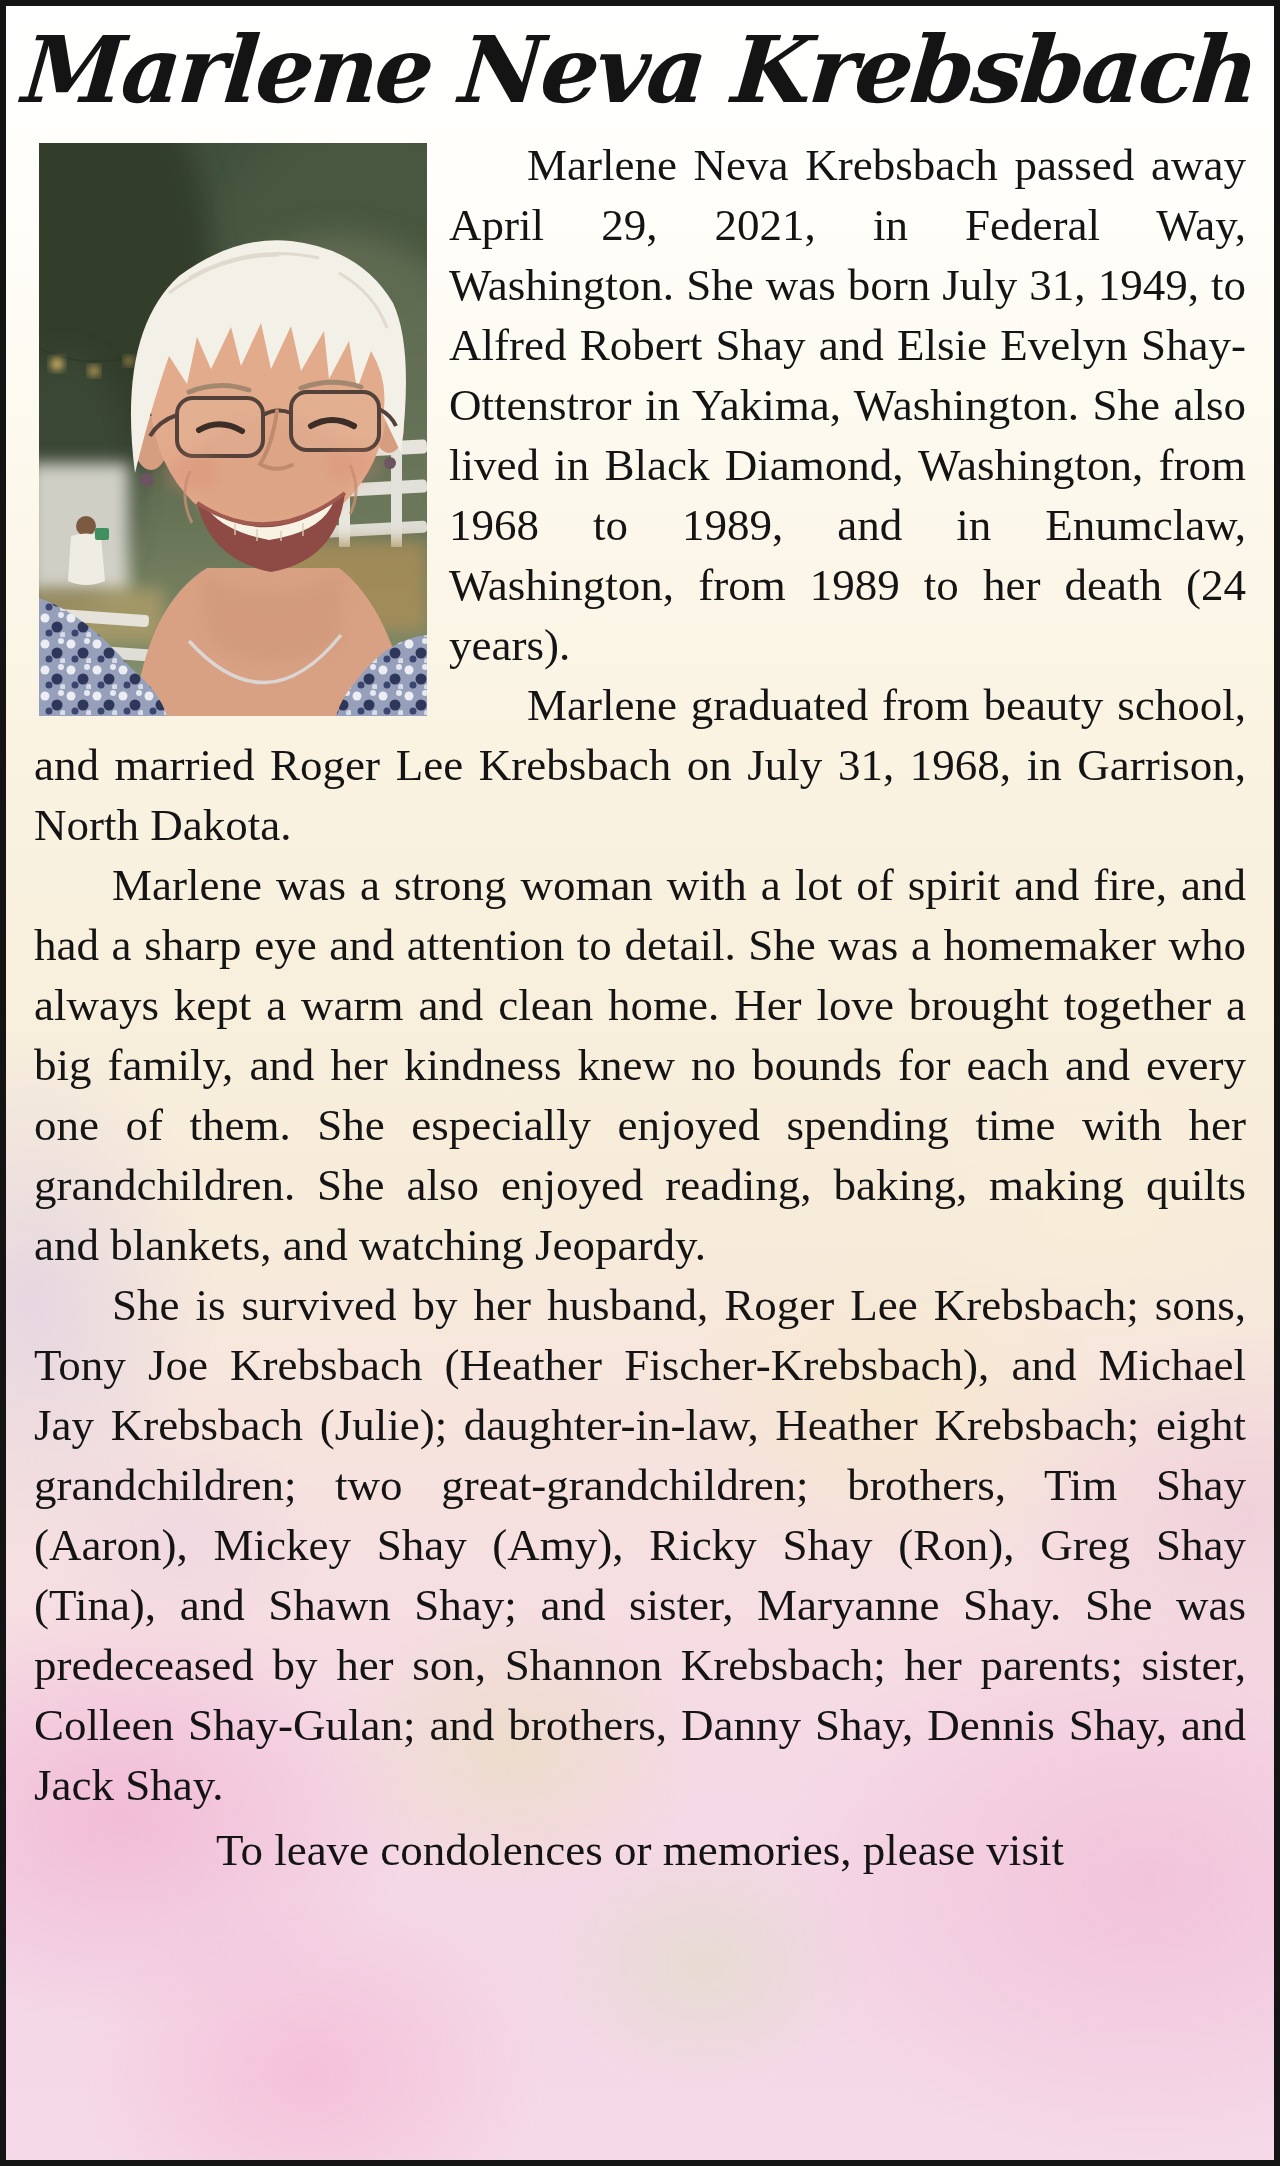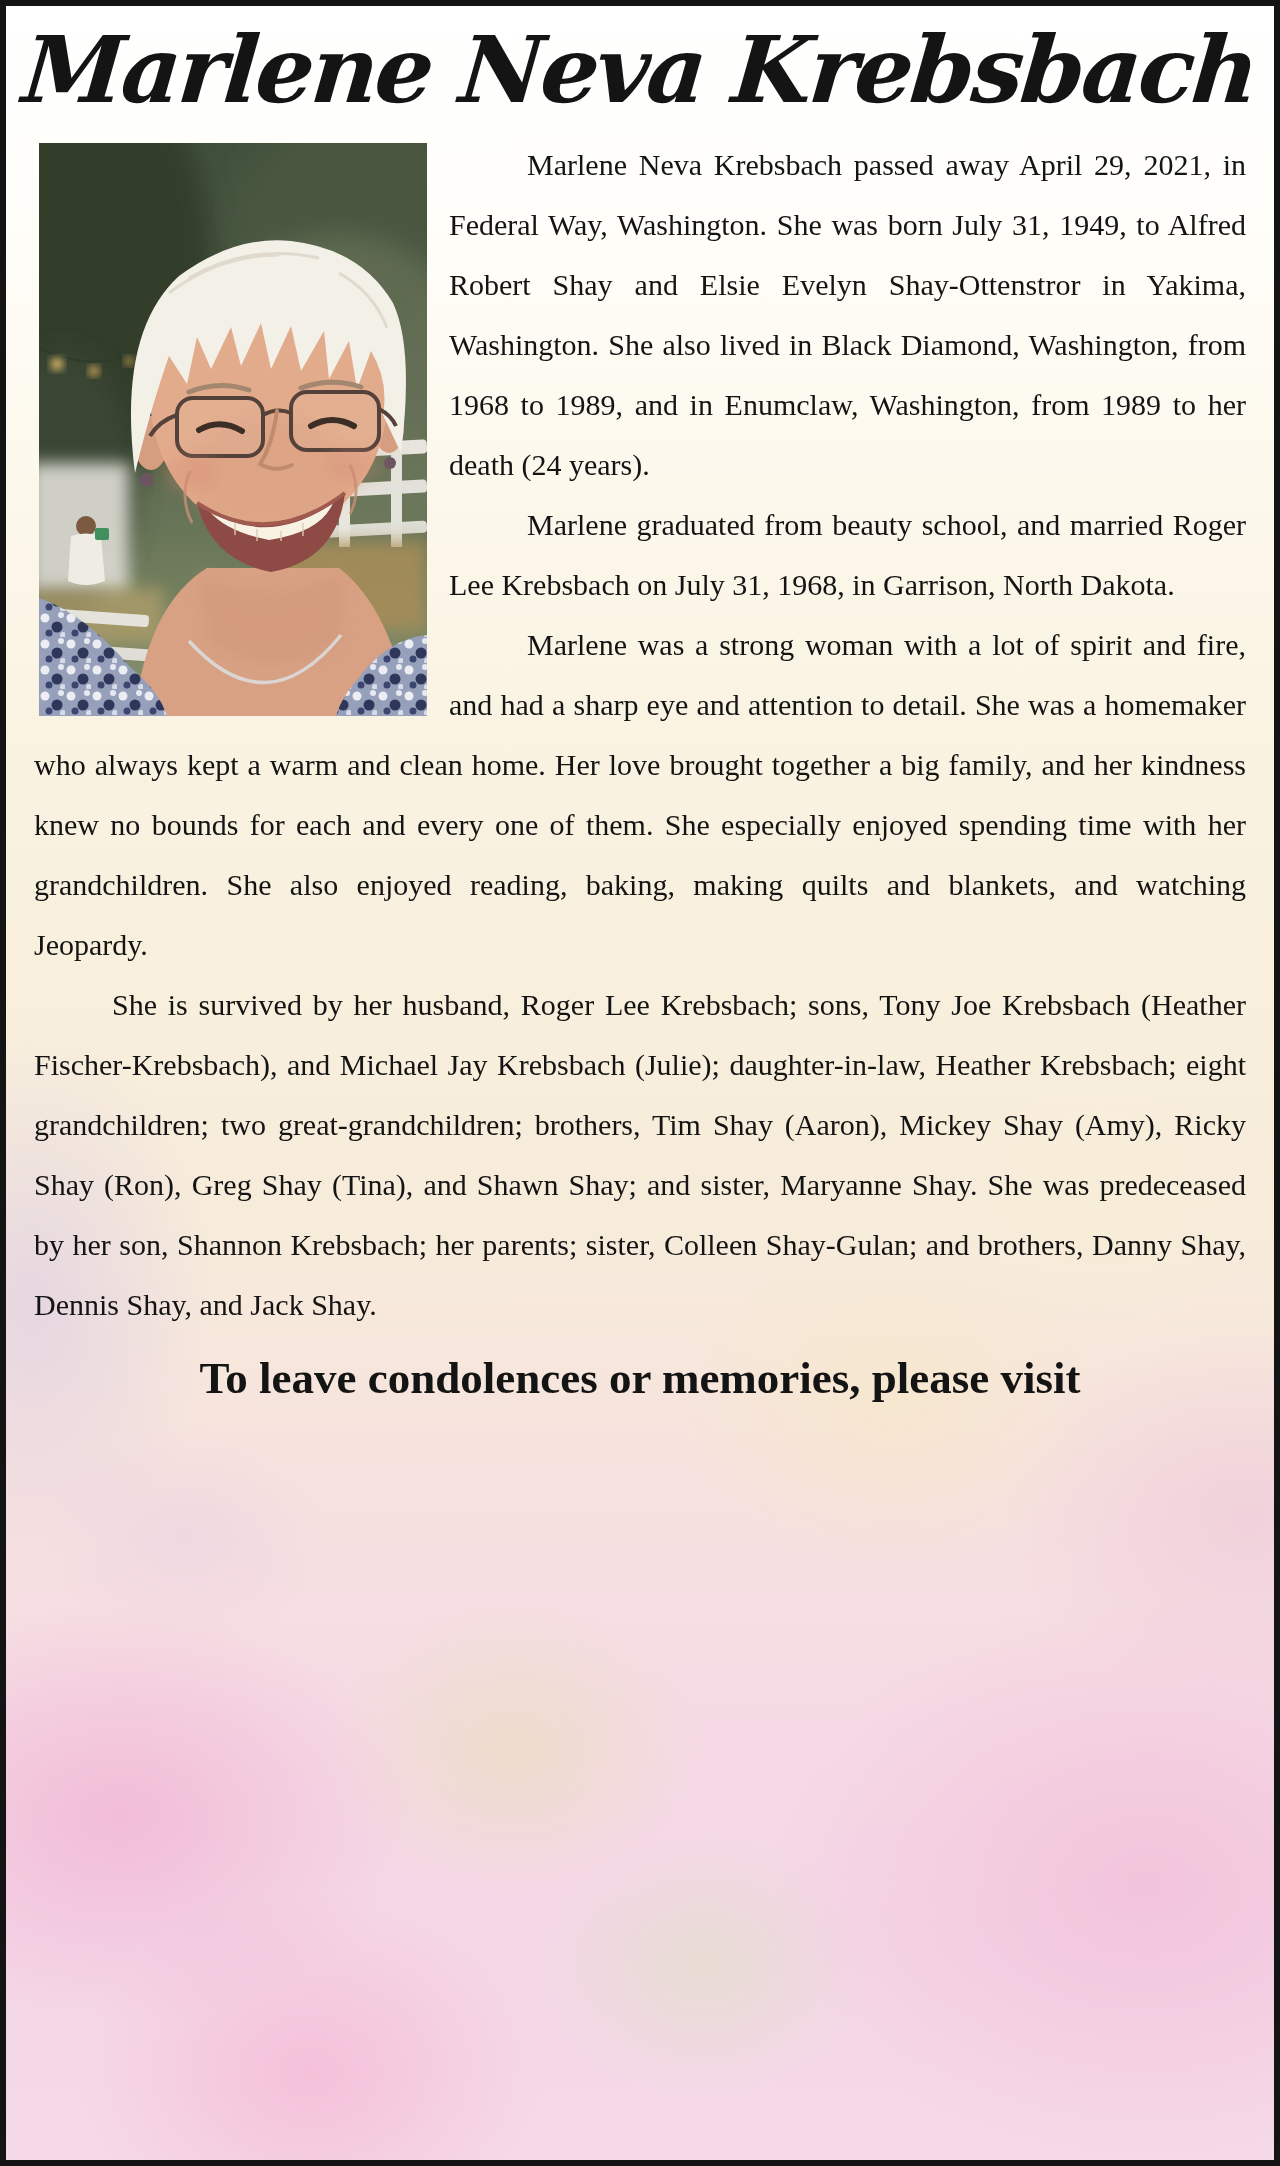--- a/index.html
+++ b/index.html
@@ -40,43 +40,43 @@
     font-family: "DejaVu Serif", serif;
     font-style: italic;
     font-weight: bold;
     font-size: 92px;
     line-height: 1.05;
     letter-spacing: -3px;
     transform: skewX(-5deg);
     white-space: nowrap;
   }
   .bodytext {
-    margin: 10px 28px 12px 28px;
-    font-size: 30px;
+    margin: 10px 28px 4px 28px;
+    font-size: 45px;
     line-height: 60px;
     text-align: justify;
   }
   .bodytext p {
     margin: 0;
     text-indent: 78px;
   }
   .photo {
     float: left;
     width: 388px;
     height: 573px;
     margin: 8px 22px 10px 5px;
     overflow: hidden;
   }
   .photo svg { display: block; width: 100%; height: 100%; }
   .footerline {
     margin: 2px 28px 0 28px;
     text-align: center;
     font-size: 45px;
     line-height: 62px;
-    font-weight: bold;
+    font-weight: normal;
   }
 </style>
 </head>
 <body>
 
 <div class="page">
 
   <h1 class="title">Marlene Neva Krebsbach</h1>
 
   <div class="bodytext">

